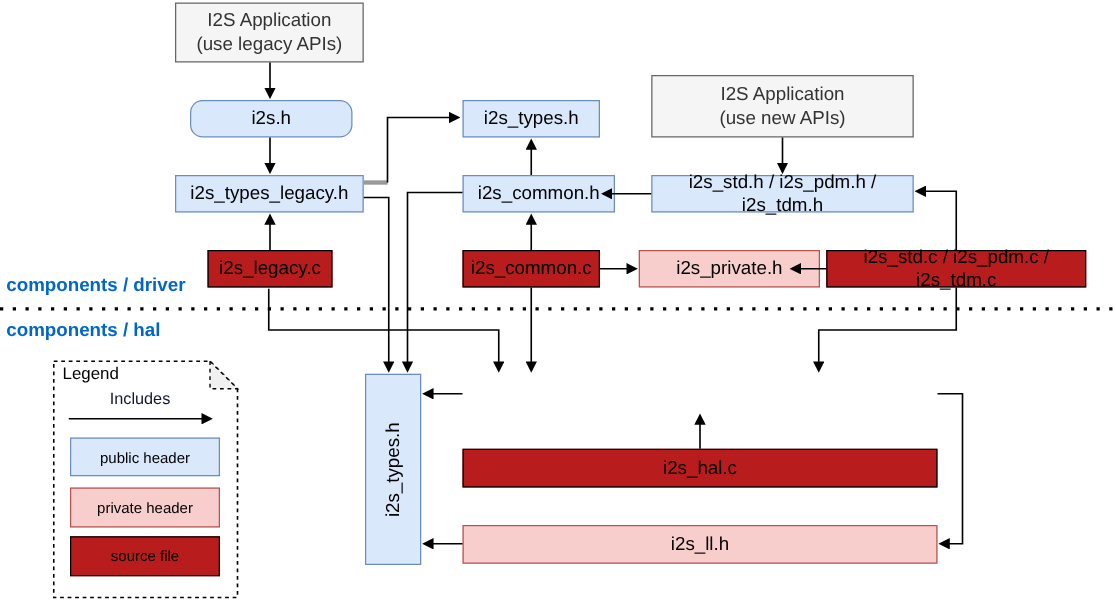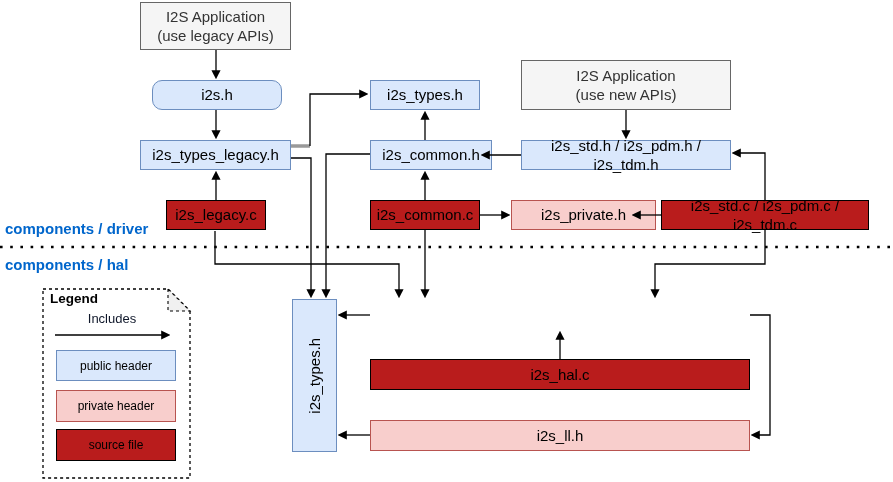--- a/index.html
+++ b/index.html
@@ -42,21 +42,21 @@
     position: absolute;
     top: 0; left: 0;
     width: 893px; height: 482px;
     pointer-events: none;
   }
   .edge { fill: none; stroke: #000000; stroke-width: 1.3; }
   .legend-title {
     position: absolute;
     left: 50px; top: 291px;
     font-size: 13.5px;
-    font-weight: 700;
+    font-weight: 400;
     color: #000000;
   }
   .legend-includes {
     position: absolute;
     left: 56px; top: 311px; width: 112px;
     text-align: center;
     font-size: 13px;
     color: #0f172a;
   }
   .legend-swatch {

